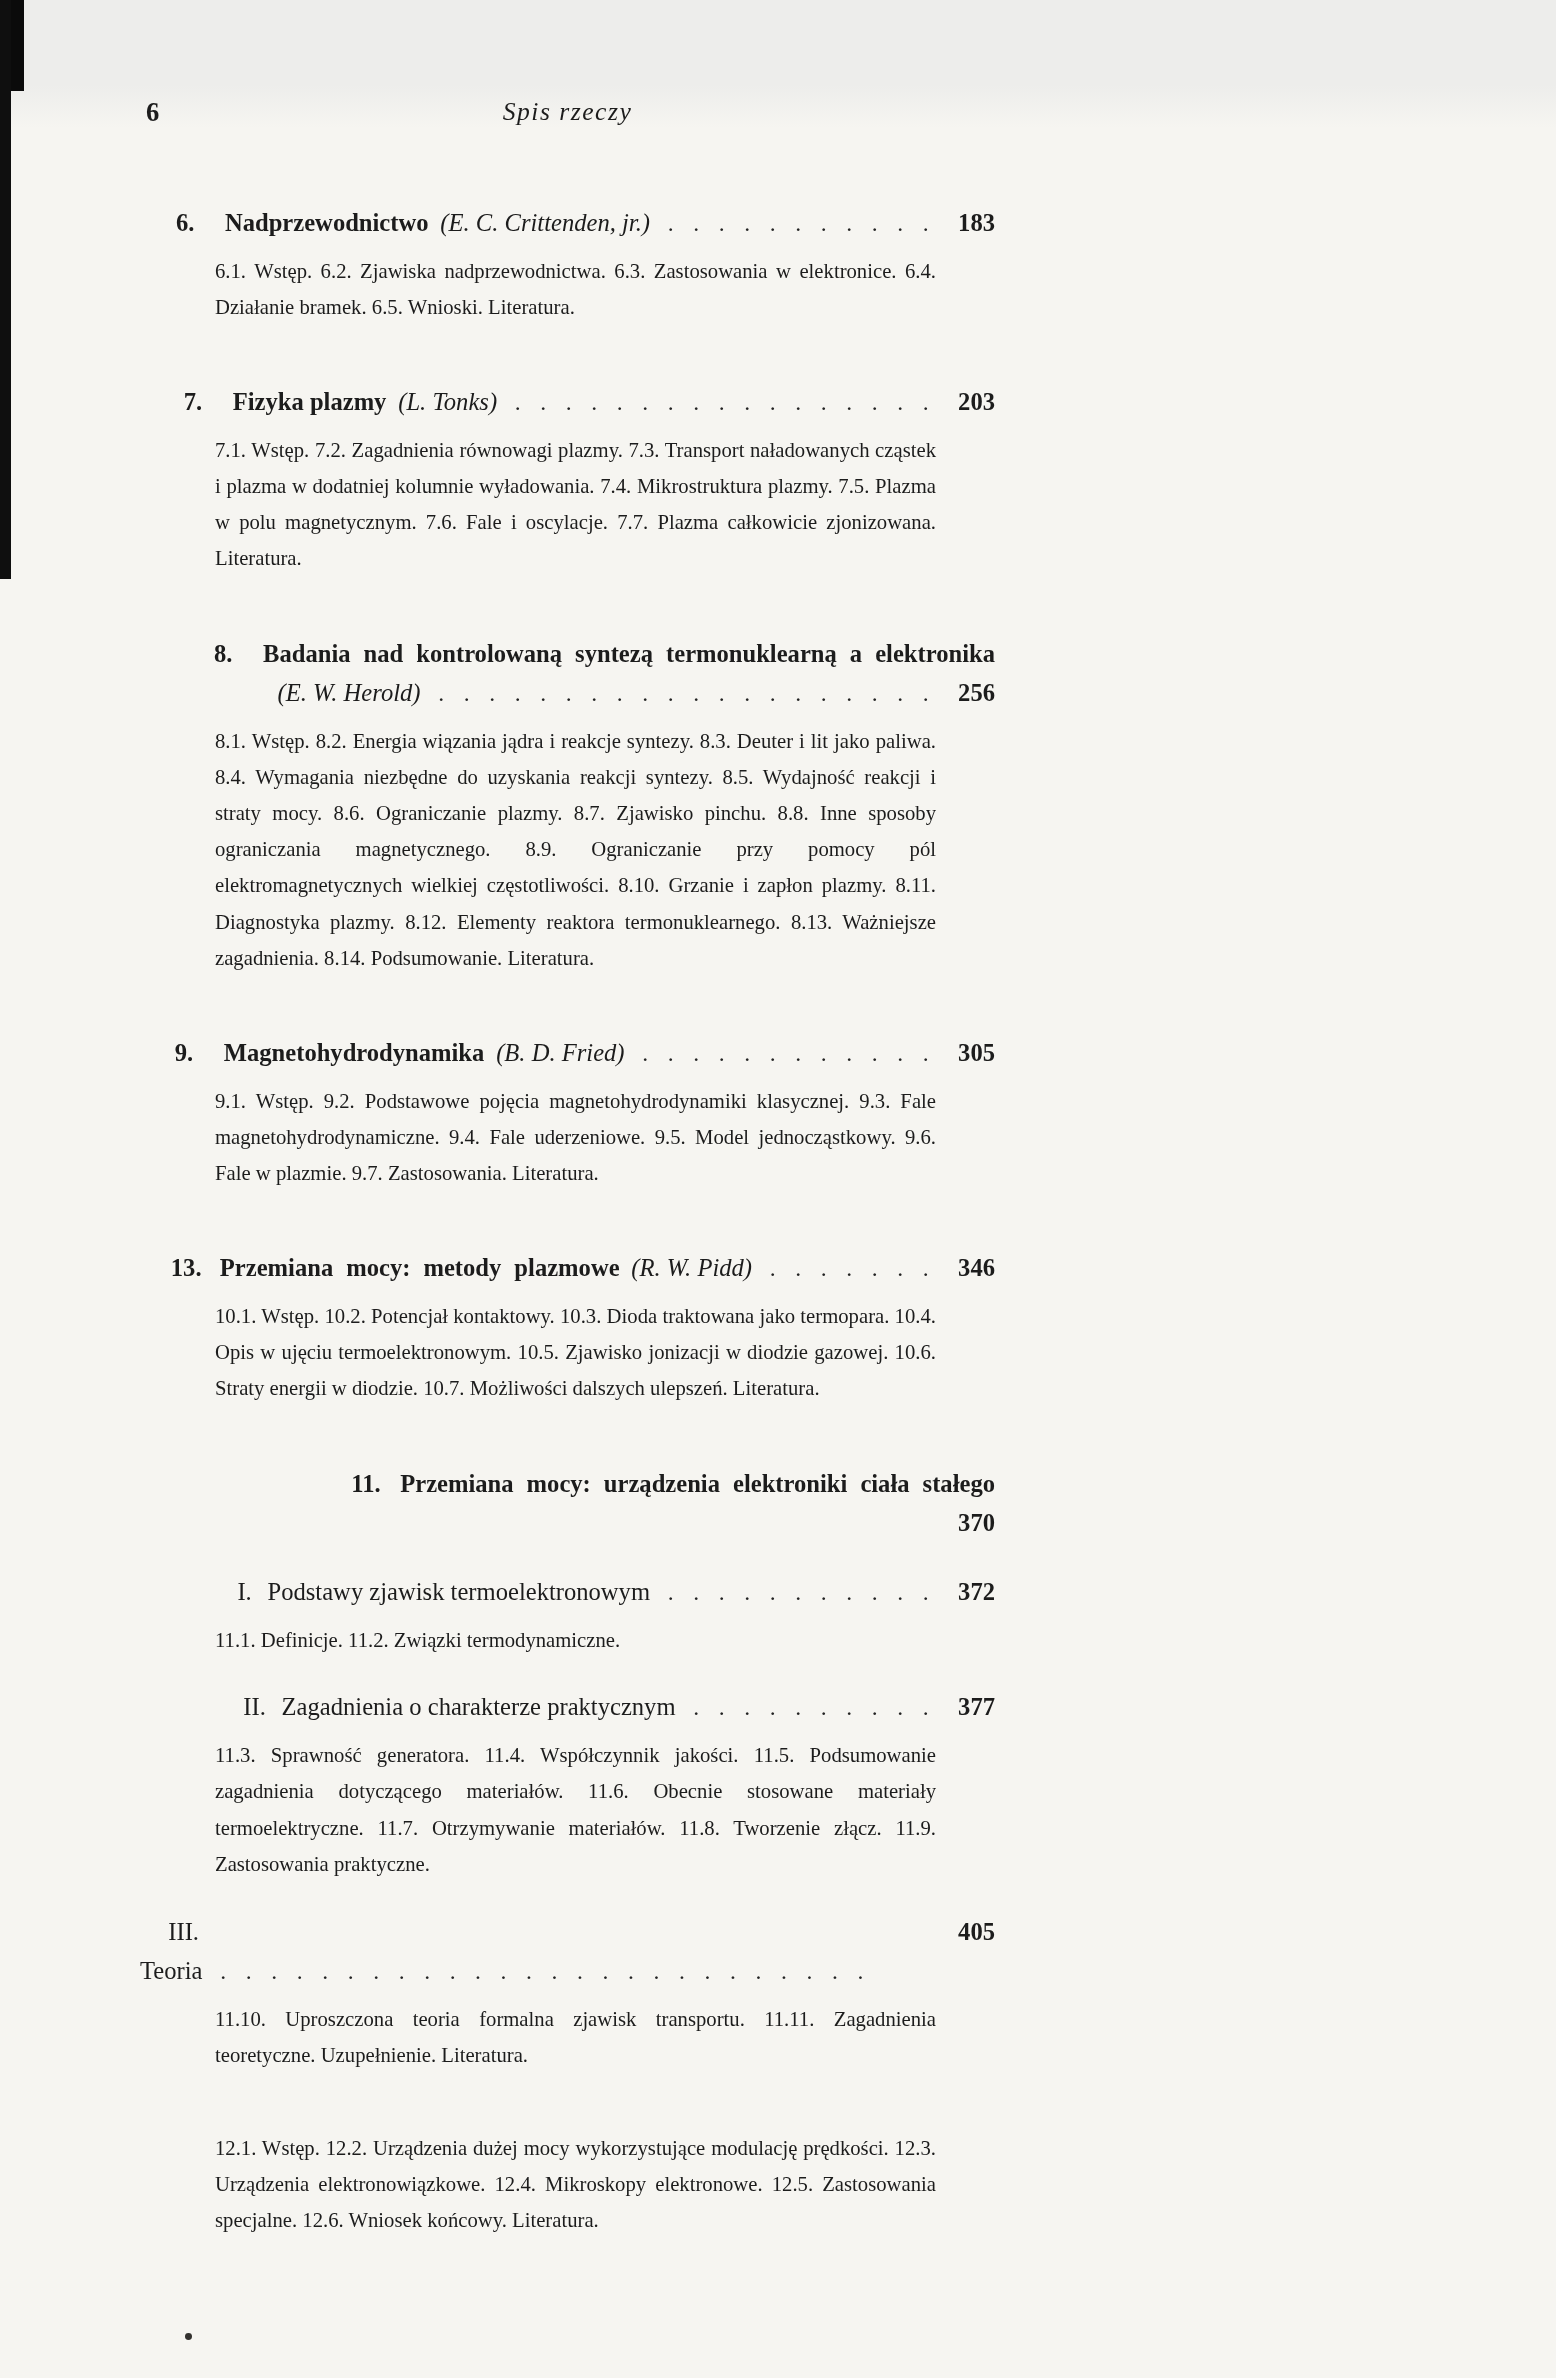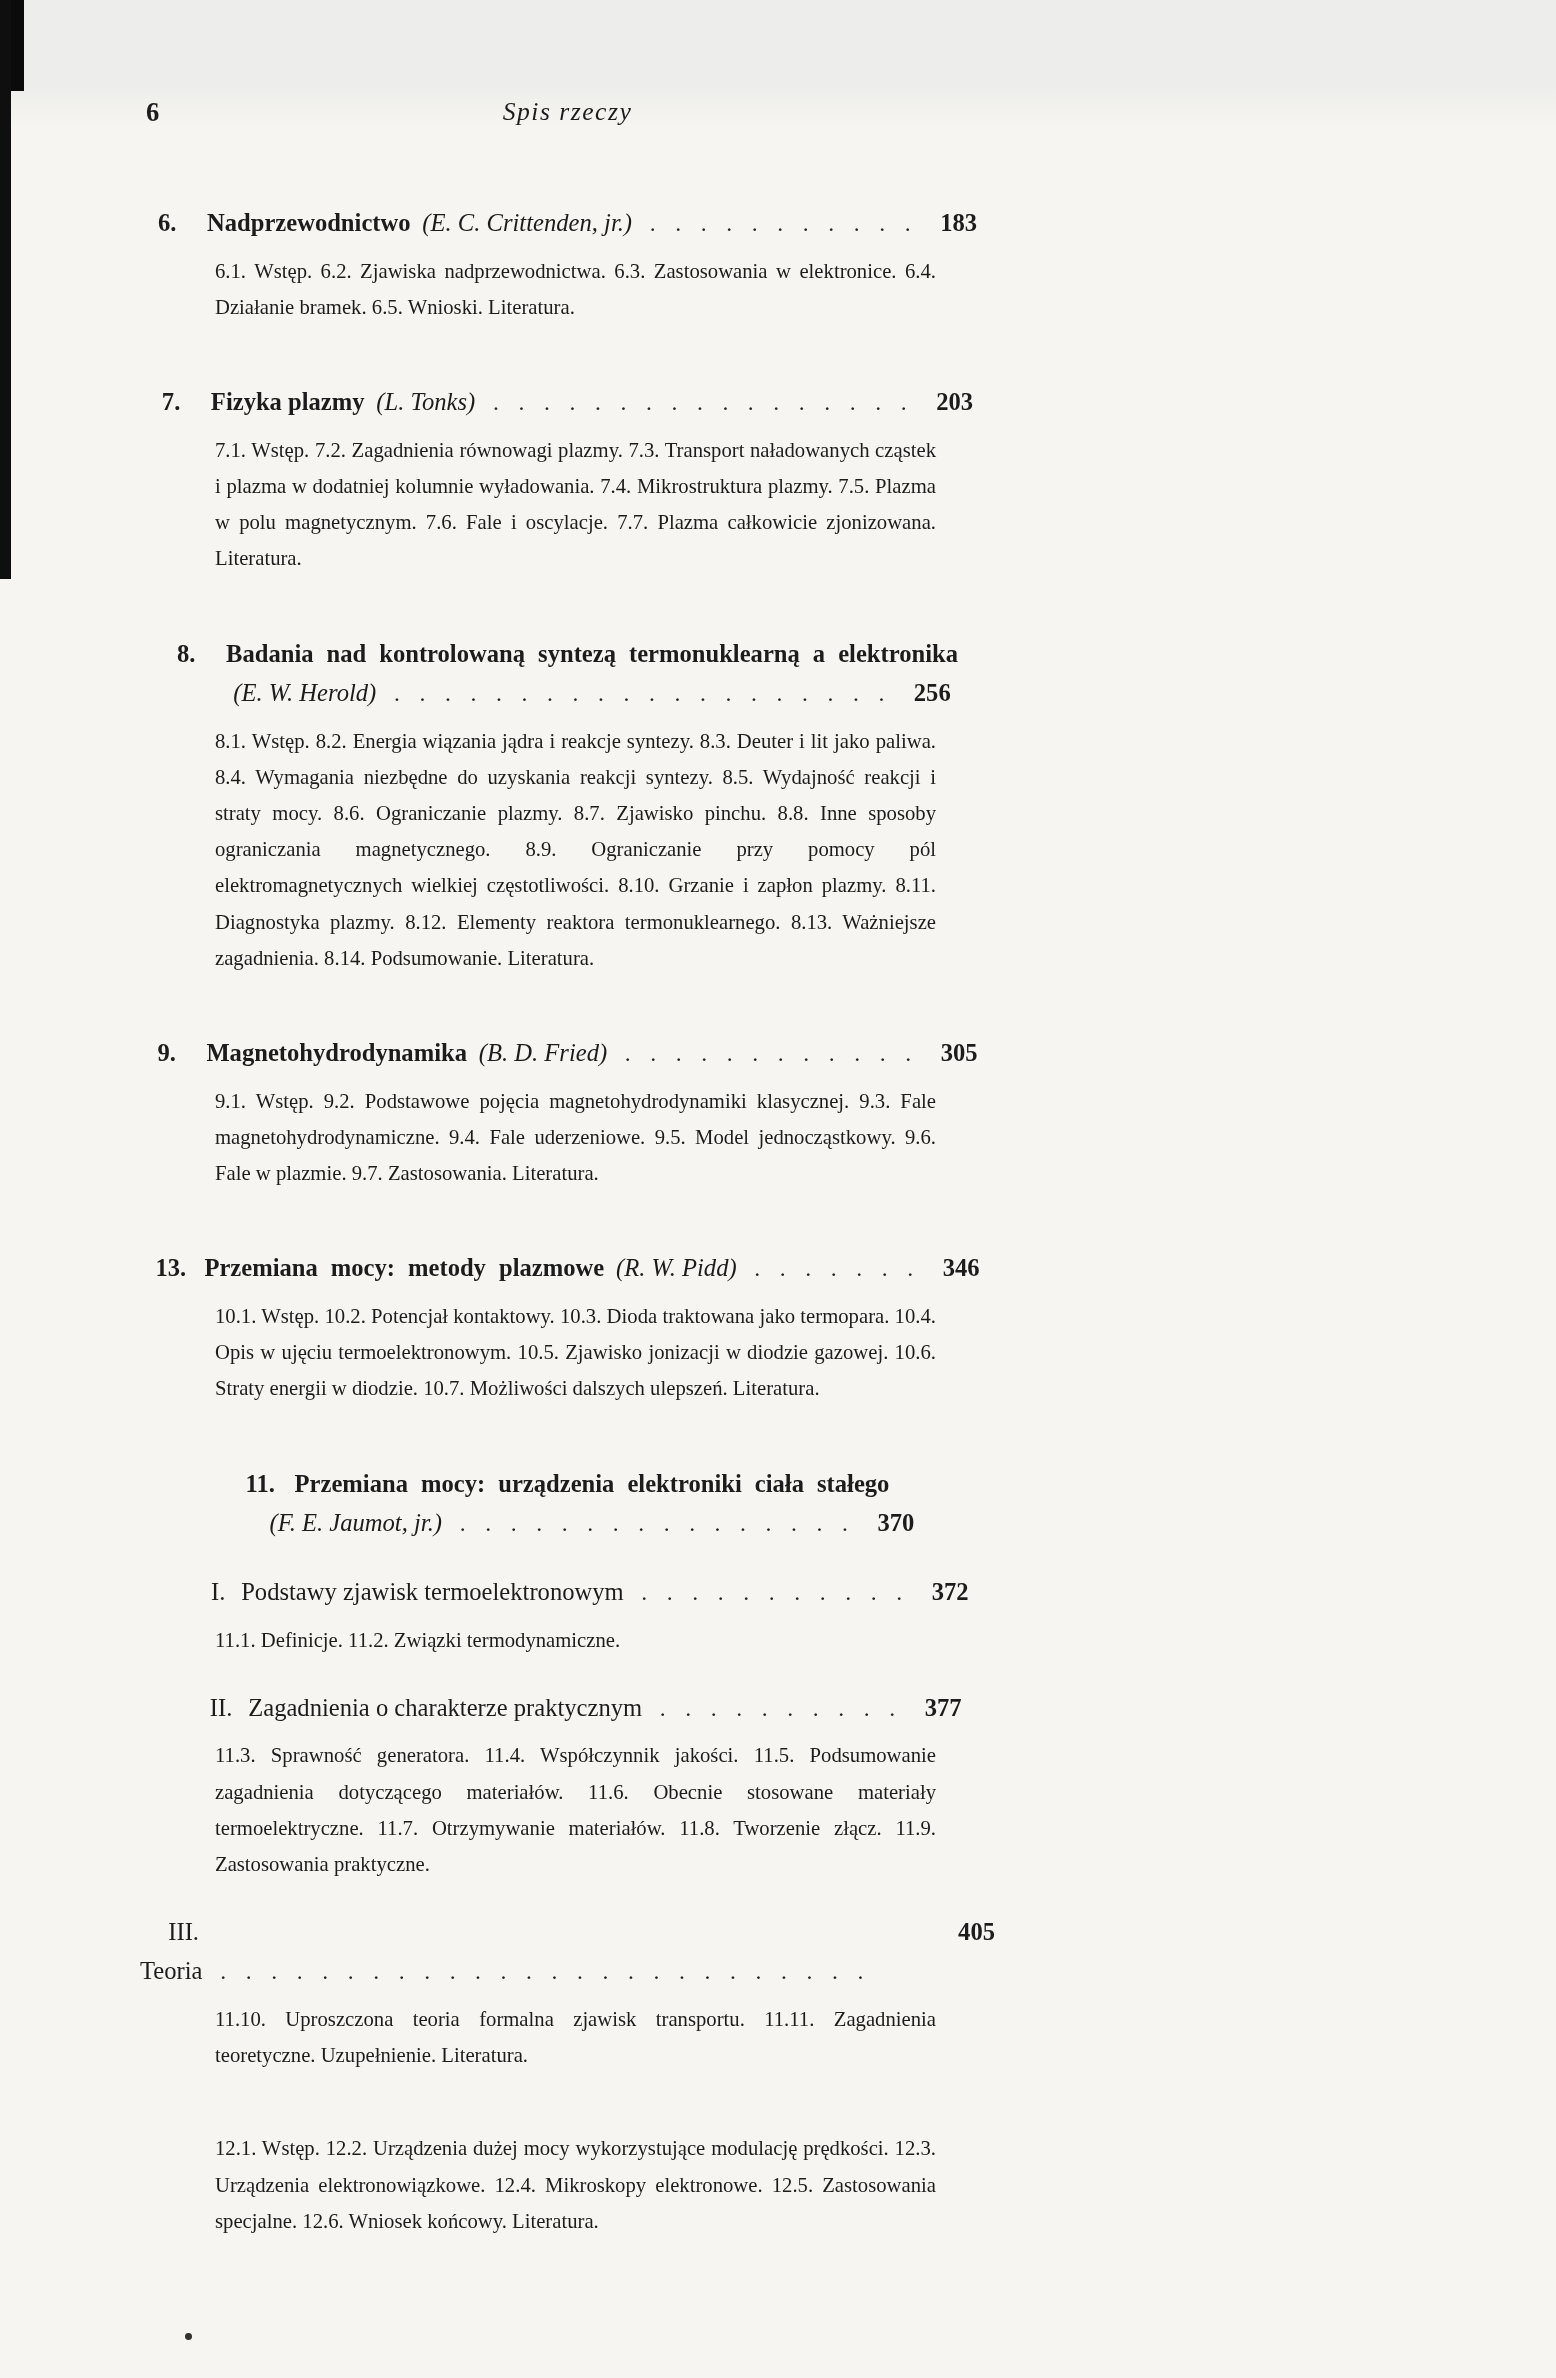--- a/index.html
+++ b/index.html
@@ -26,21 +26,21 @@
   .content { position: absolute; left: 140px; top: 97px; width: 855px; }
 
   .running-head { position: relative; height: 37px; margin-bottom: 69px; }
   .folio { position: absolute; left: 5.9px; top: 0; font-size: 26.6px; font-weight: bold; }
   .head-title { position: absolute; left: 0; right: 0; top: 0; text-align: center; font-style: italic; font-size: 25.6px; letter-spacing: 1.5px; }
 
   .entry { margin-bottom: 57px; }
 
   .head-line {
     display: flex;
-    justify-content: center;
+    justify-content: flex-end;
     align-items: baseline;
     font-size: 24.6px;
     font-weight: bold;
     line-height: 1.6;
   }
   .head-left { min-width: 0; }
   .num { display: inline-block; min-width: 49px; }
   .title.wide { word-spacing: 6.9px; }
   .author { font-weight: normal; font-style: italic; margin-left: 11.8px; }
   .indent2 { margin-left: 49px; }
@@ -119,21 +119,20 @@
             <span class="head-left"><span class="num">13.</span><span class="title wide">Przemiana mocy: metody plazmowe</span><span class="author">(R. W. Pidd)</span><span class="dots">. . . . . . .</span></span>
             <span class="pagenum">346</span>
           </div>
           <p class="desc">10.1. Wstęp. 10.2. Potencjał kontaktowy. 10.3. Dioda traktowana jako termopara. 10.4. Opis w ujęciu termoelektronowym. 10.5. Zjawisko jonizacji w diodzie gazowej. 10.6. Straty energii w diodzie. 10.7. Możliwości dalszych ulepszeń. Literatura.</p>
         </article>
         <article class="entry">
           <div class="head-line">
             <span class="head-left"><span class="num">11.</span><span class="title wide">Przemiana mocy: urządzenia elektroniki ciała stałego</span></span>
           </div>
           <div class="head-line">
-            <span class="head-left indent2"><span class="author">(F. E. Jaumot, jr.)</span><span class="dots">. . . . . . . . . . . . . . . .</span></span>
             <span class="pagenum">370</span>
           </div>
           <div class="subentry">
             <div class="head-line sub-head">
               <span class="head-left"><span class="roman">I.</span><span class="subtitle">Podstawy zjawisk termoelektronowym</span><span class="dots">. . . . . . . . . . .</span></span>
               <span class="pagenum">372</span>
             </div>
             <p class="desc">11.1. Definicje. 11.2. Związki termodynamiczne.</p>
           </div>
           <div class="subentry">

